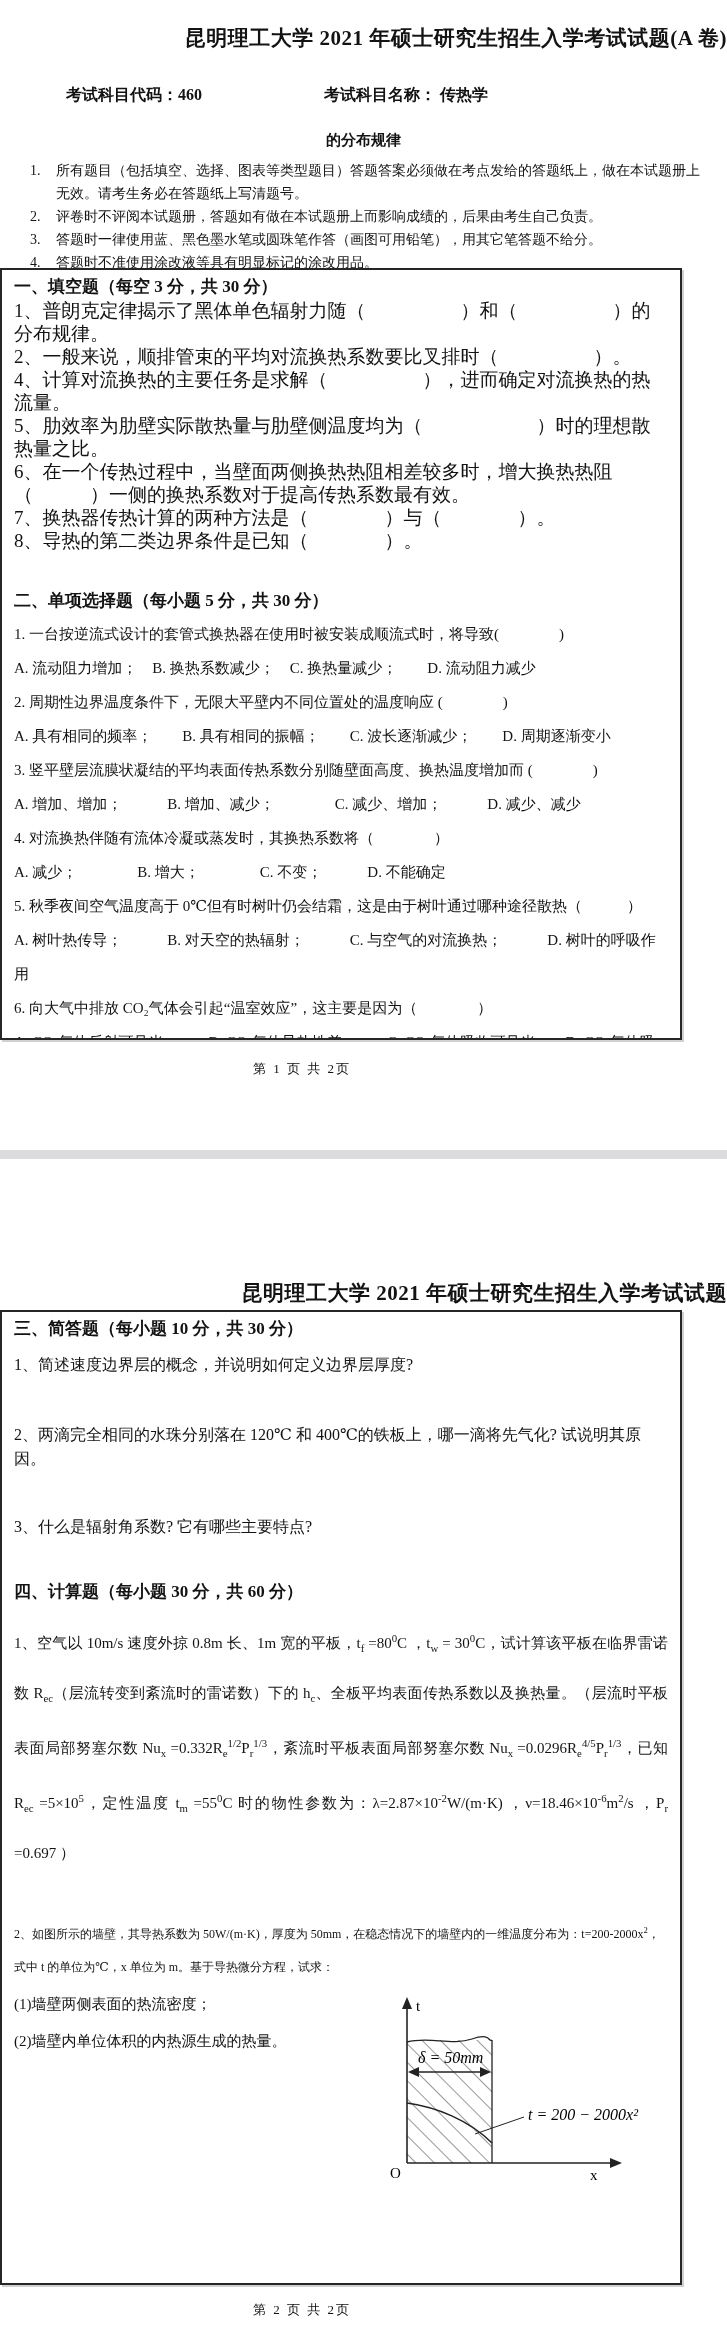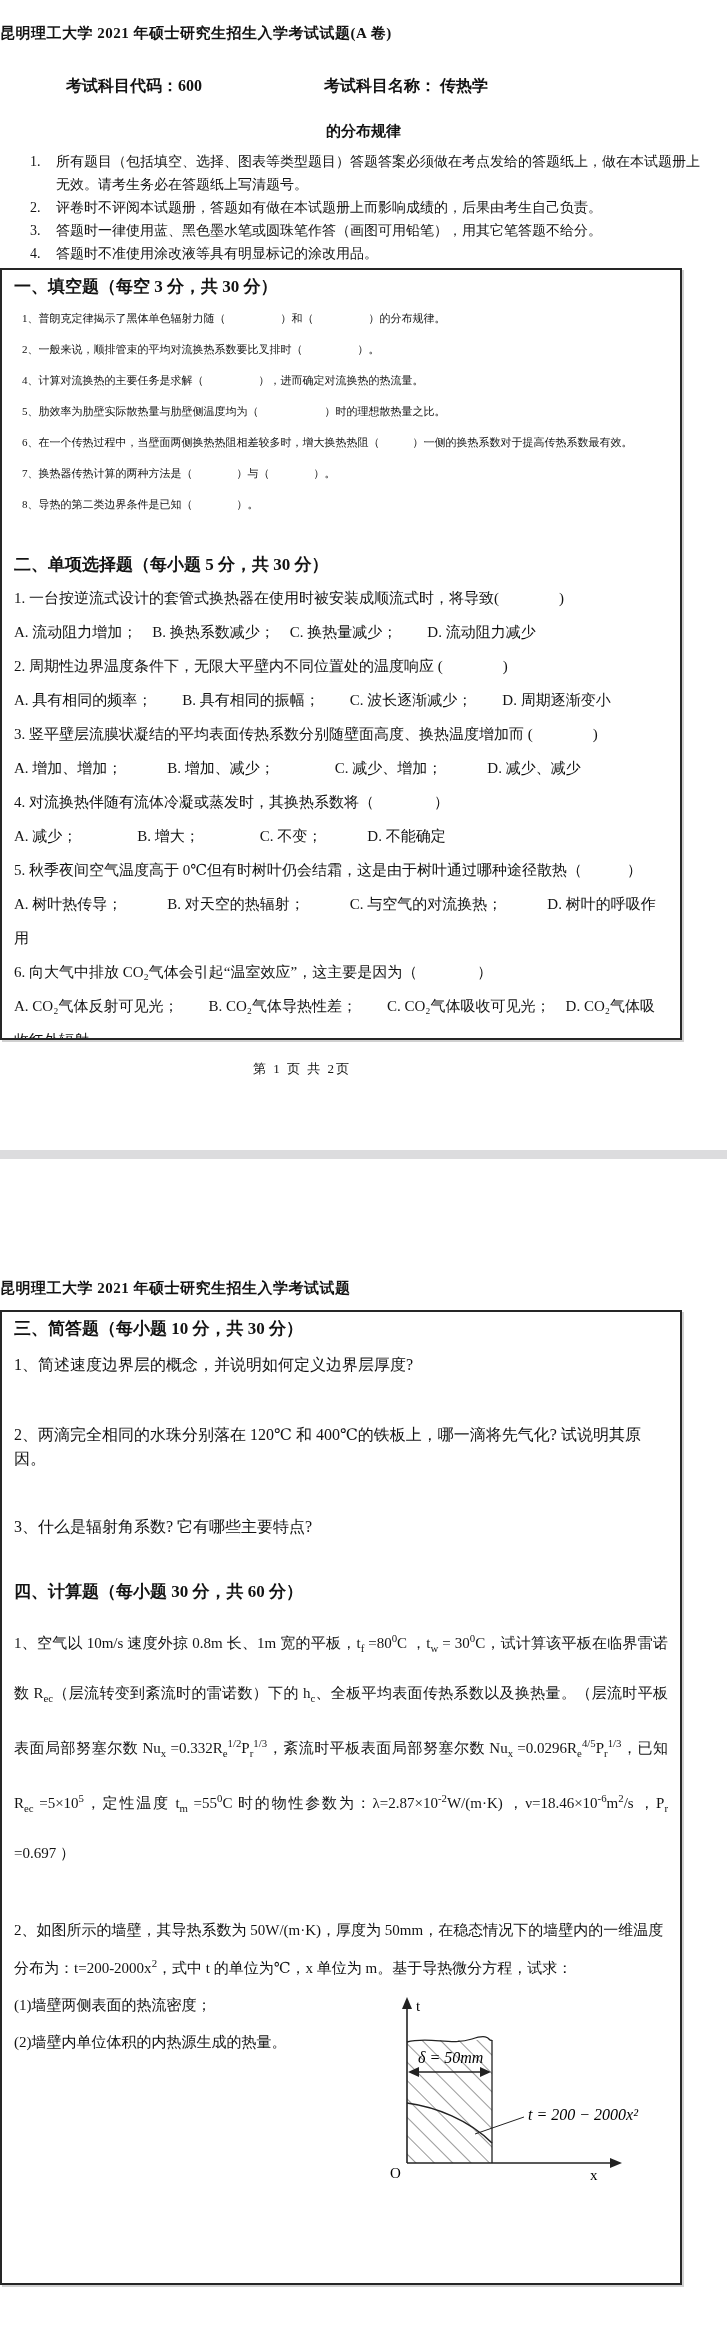--- a/index.html
+++ b/index.html
@@ -7,21 +7,21 @@
     width:727px;height:2331px;position:relative;background:#ffffff;
     font-family:"Liberation Serif","DejaVu Serif",serif;color:#131313;
     -webkit-font-smoothing:antialiased;
   }
   .page{position:absolute;left:0;width:727px;background:#fff;}
   #page1{top:0;height:1150px;}
   #divider{position:absolute;top:1150px;left:0;width:727px;height:9px;background:#dcdcde;}
   #page2{top:1159px;height:1172px;}
 
   .doc-title{
-    text-align:left;font-size:15px;font-weight:bold;letter-spacing:0.5px;
+    text-align:right;font-size:21px;font-weight:bold;letter-spacing:0.5px;
     margin:0;padding-top:24px;
   }
   #page2 .doc-title{padding-top:120px;}
 
   .subject-row{margin:33px 0 0 66px;font-size:16px;font-weight:bold;}
   .subject-code{display:inline-block;min-width:258px;}
 
   .notice-title{text-align:center;font-size:15px;font-weight:bold;margin-top:25px;}
   .notices{margin:9px 26px 0 30px;font-size:14px;}
   .notice-row{display:flex;line-height:23px;}
@@ -30,29 +30,29 @@
 
   .qbox{
     position:absolute;left:0;width:654px;border:2px solid #262626;
     padding:4px 12px 0 12px;overflow:hidden;background:#fff;
     box-shadow:2px 2px 0 rgba(150,150,150,.45);
   }
   #box1{top:268px;height:764px;}
   #box2{top:151px;height:967px;}
 
   .sec-head{font-size:17px;font-weight:bold;line-height:25px;margin:0;}
-  .fill-item{font-size:11px;line-height:23px;margin:8px;}
+  .fill-item{font-size:19px;line-height:23px;margin:0;}
   .choice-head{margin-top:36px;}
   .choice-line{font-size:15px;line-height:34px;margin:0;}
   .first-choice{margin-top:4px;}
 
   .short-item{font-size:16px;line-height:24px;margin:0;}
   .mt46{margin-top:46px;} .mt44{margin-top:44px;} .mt40{margin-top:40px;} .mt12{margin-top:12px;}
   .calc-q1{font-size:15px;line-height:45px;margin:12px 0 0 0;text-align:justify;}
-  .calc-q2{font-size:15px;line-height:33px;margin:38px 0 0 0;}
+  .calc-q2{font-size:12px;line-height:33px;margin:38px 0 0 0;}
   .calc-part{font-size:15px;line-height:33px;margin:4px 0 0 0;}
 
   .page-footer{
     position:absolute;left:0;width:604px;text-align:center;
     font-size:13px;letter-spacing:2px;
   }
   #footer1{top:1060px;}
   #footer2{top:1142px;}
 
   #figure-wrap{position:absolute;left:372px;top:681px;width:300px;height:210px;}
@@ -61,21 +61,21 @@
   .fig-formula{font-size:16px;font-style:italic;}
   sub,sup{font-size:0.72em;}
 </style>
 </head>
 <body>
 
 <div class="page" id="page1">
   <h1 class="doc-title">昆明理工大学 2021 年硕士研究生招生入学考试试题(A 卷)</h1>
 
   <div class="subject-row">
-    <span class="subject-code">考试科目代码：600</span><span>考试科目名称：  传热学</span>
+    <span class="subject-code">考试科目代码：460</span><span>考试科目名称：  传热学</span>
   </div>
 
   <div class="notice-title">的分布规律</div>
 
   <div class="notices">
     <div class="notice-row">
       <span class="notice-num">1.</span>
       <span class="notice-text">所有题目（包括填空、选择、图表等类型题目）答题答案必须做在考点发给的答题纸上，做在本试题册上无效。请考生务必在答题纸上写清题号。</span>
     </div>
     <div class="notice-row">
@@ -167,13 +167,14 @@
 
         <text class="fig-axis-label" x="42" y="18">t</text>
         <text class="fig-axis-label" x="216" y="187">x</text>
         <text class="fig-axis-label" x="16" y="185">O</text>
         <text class="fig-formula" x="44" y="70">δ = 50mm</text>
         <text class="fig-formula" x="154" y="127">t = 200 − 2000x²</text>
       </svg>
     </div>
   </div>
 
+  <div class="page-footer" id="footer2">第 2 页 共 2页</div>
 </div>
 
 </body></html>

